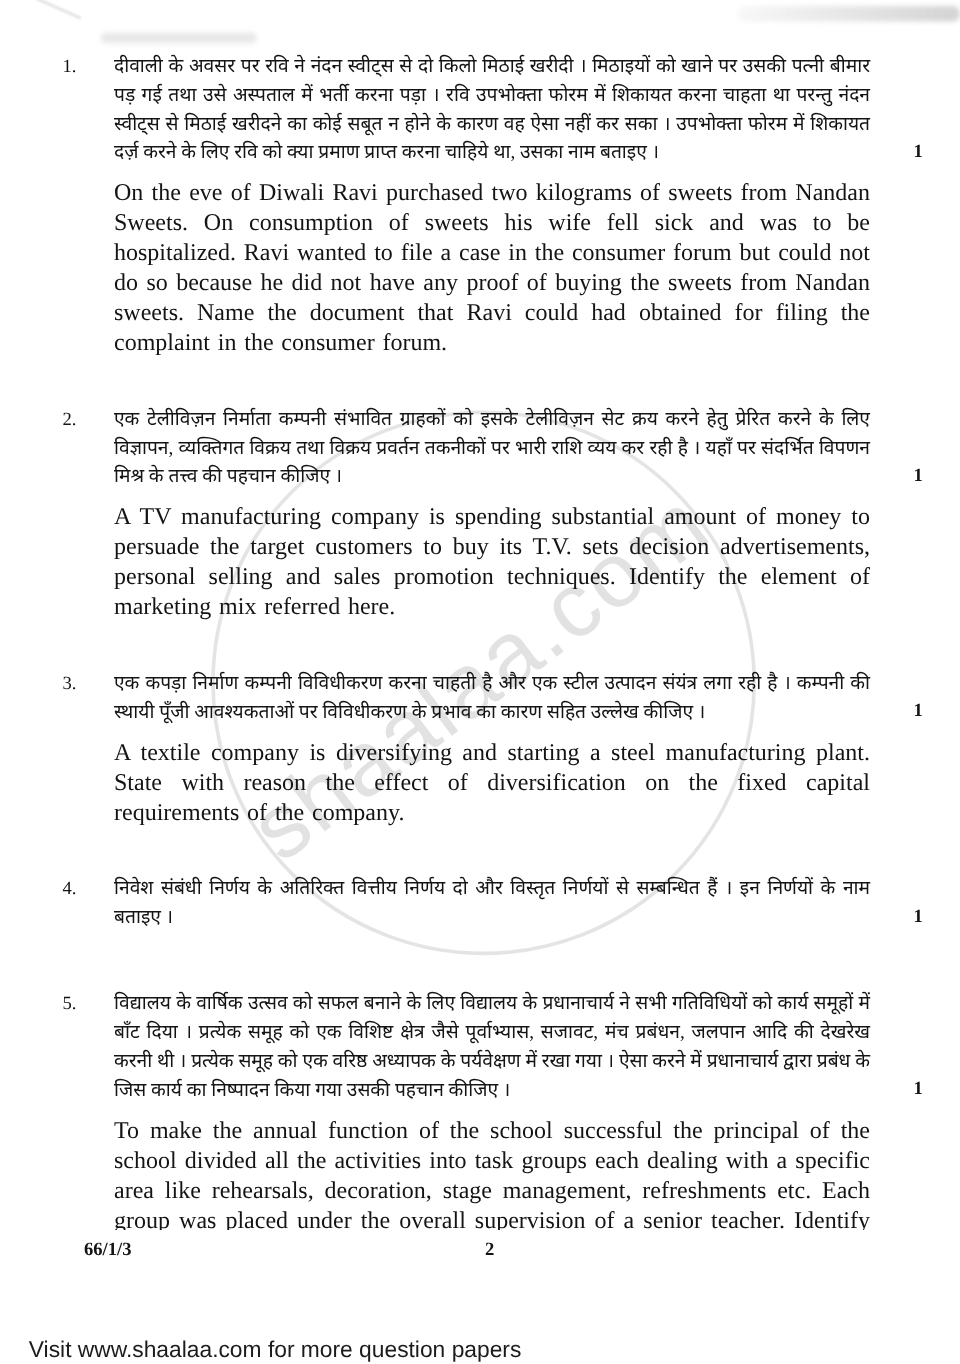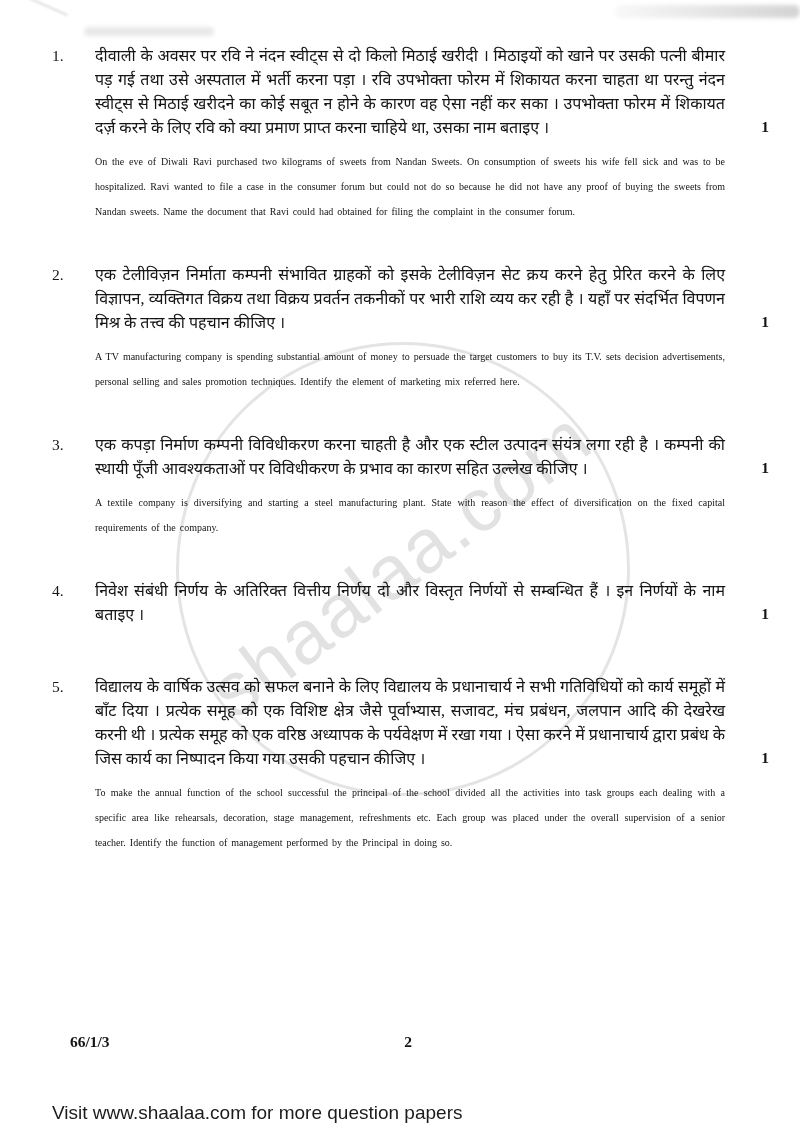--- a/index.html
+++ b/index.html
@@ -100,21 +100,21 @@
   }
   p.hindi {
     margin: 0;
     font-family: Liberation Serif, serif;
     font-size: 16px;
     line-height: 24px;
     text-align: justify;
   }
   p.english {
     margin: 0;
-    font-size: 10px;
+    font-size: 20px;
     line-height: 25px;
     text-align: justify;
     word-spacing: 1.5px;
   }
   .marks {
     position: absolute;
     right: -44px;
     bottom: 1px;
     font-family: "Liberation Serif", "DejaVu Serif", serif;
     font-weight: 700;
@@ -147,22 +147,21 @@
 
   
   .site-banner {
     position: absolute;
     left: 0; right: 0;
     top: 1088px;
     height: 49px;
     z-index: 2;
     background: #ffffff;
     display: flex;
-    align-items: center;
-    padding-left: 28px;
+    align-items: flex-end;
   }
   .site-banner span {
     padding-left: 24px;
     font-family: "Liberation Sans", "DejaVu Sans", sans-serif;
     font-size: 19px;
     color: #1c1c1c;
     cursor: pointer;
   }
 </style>
 </head>

